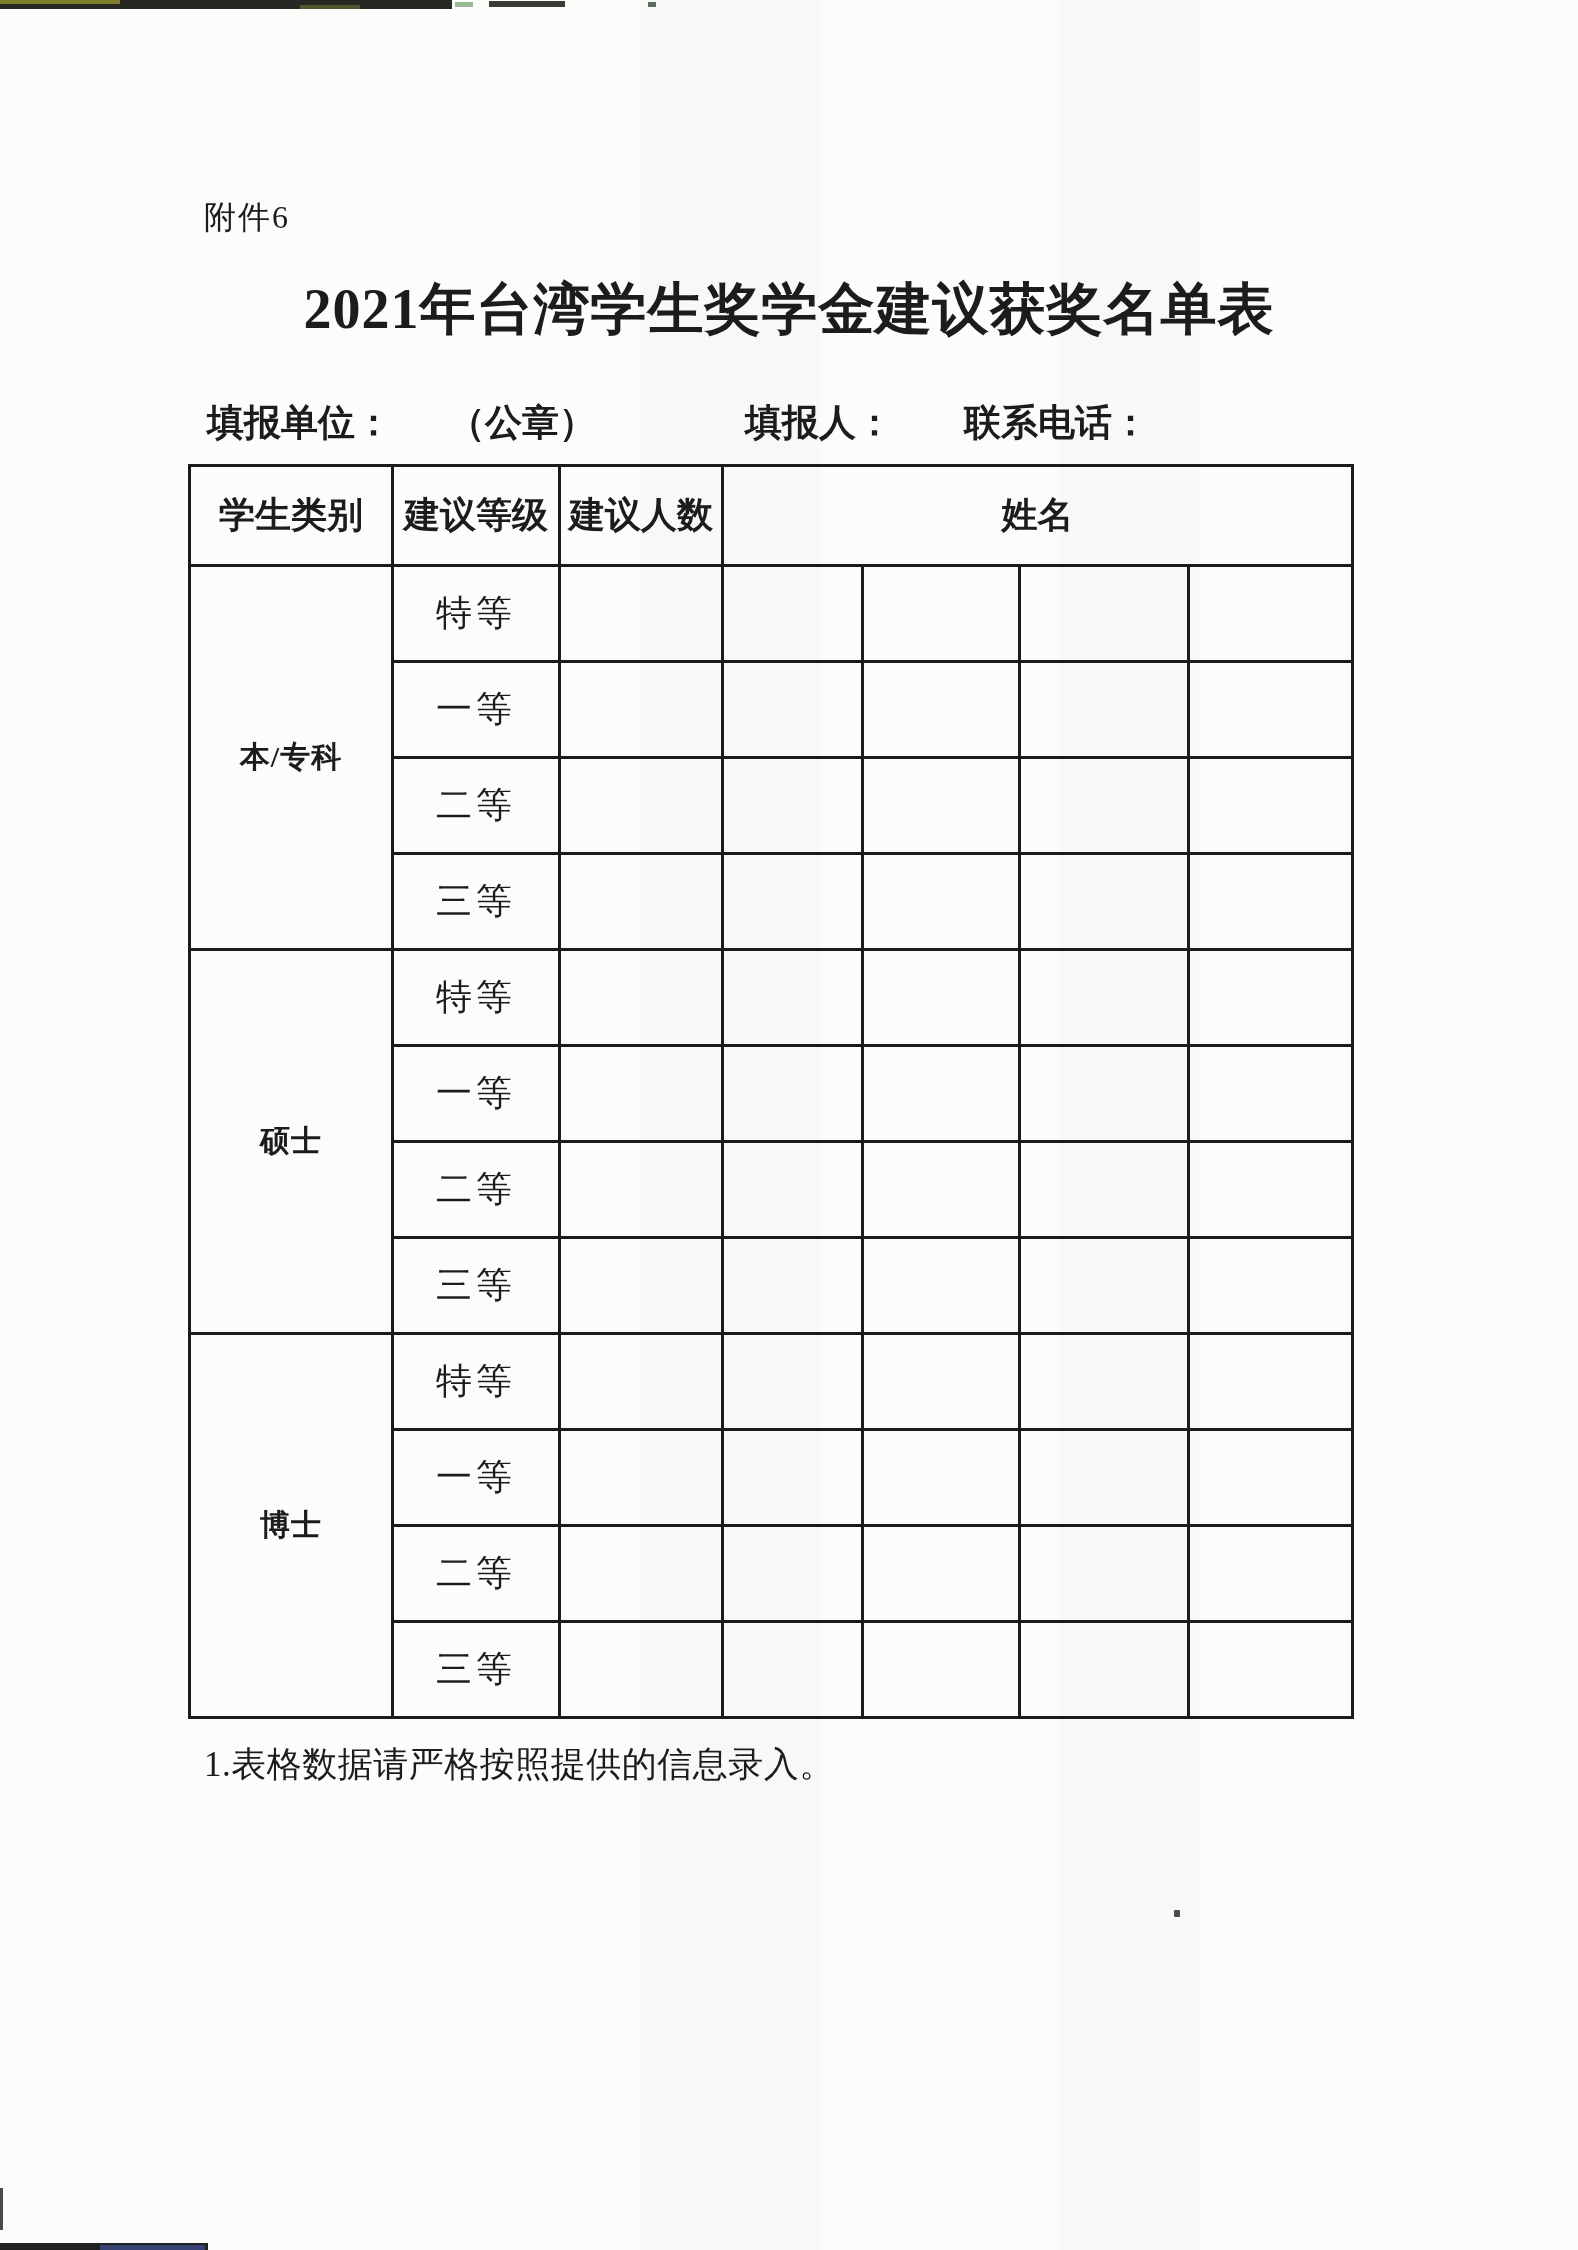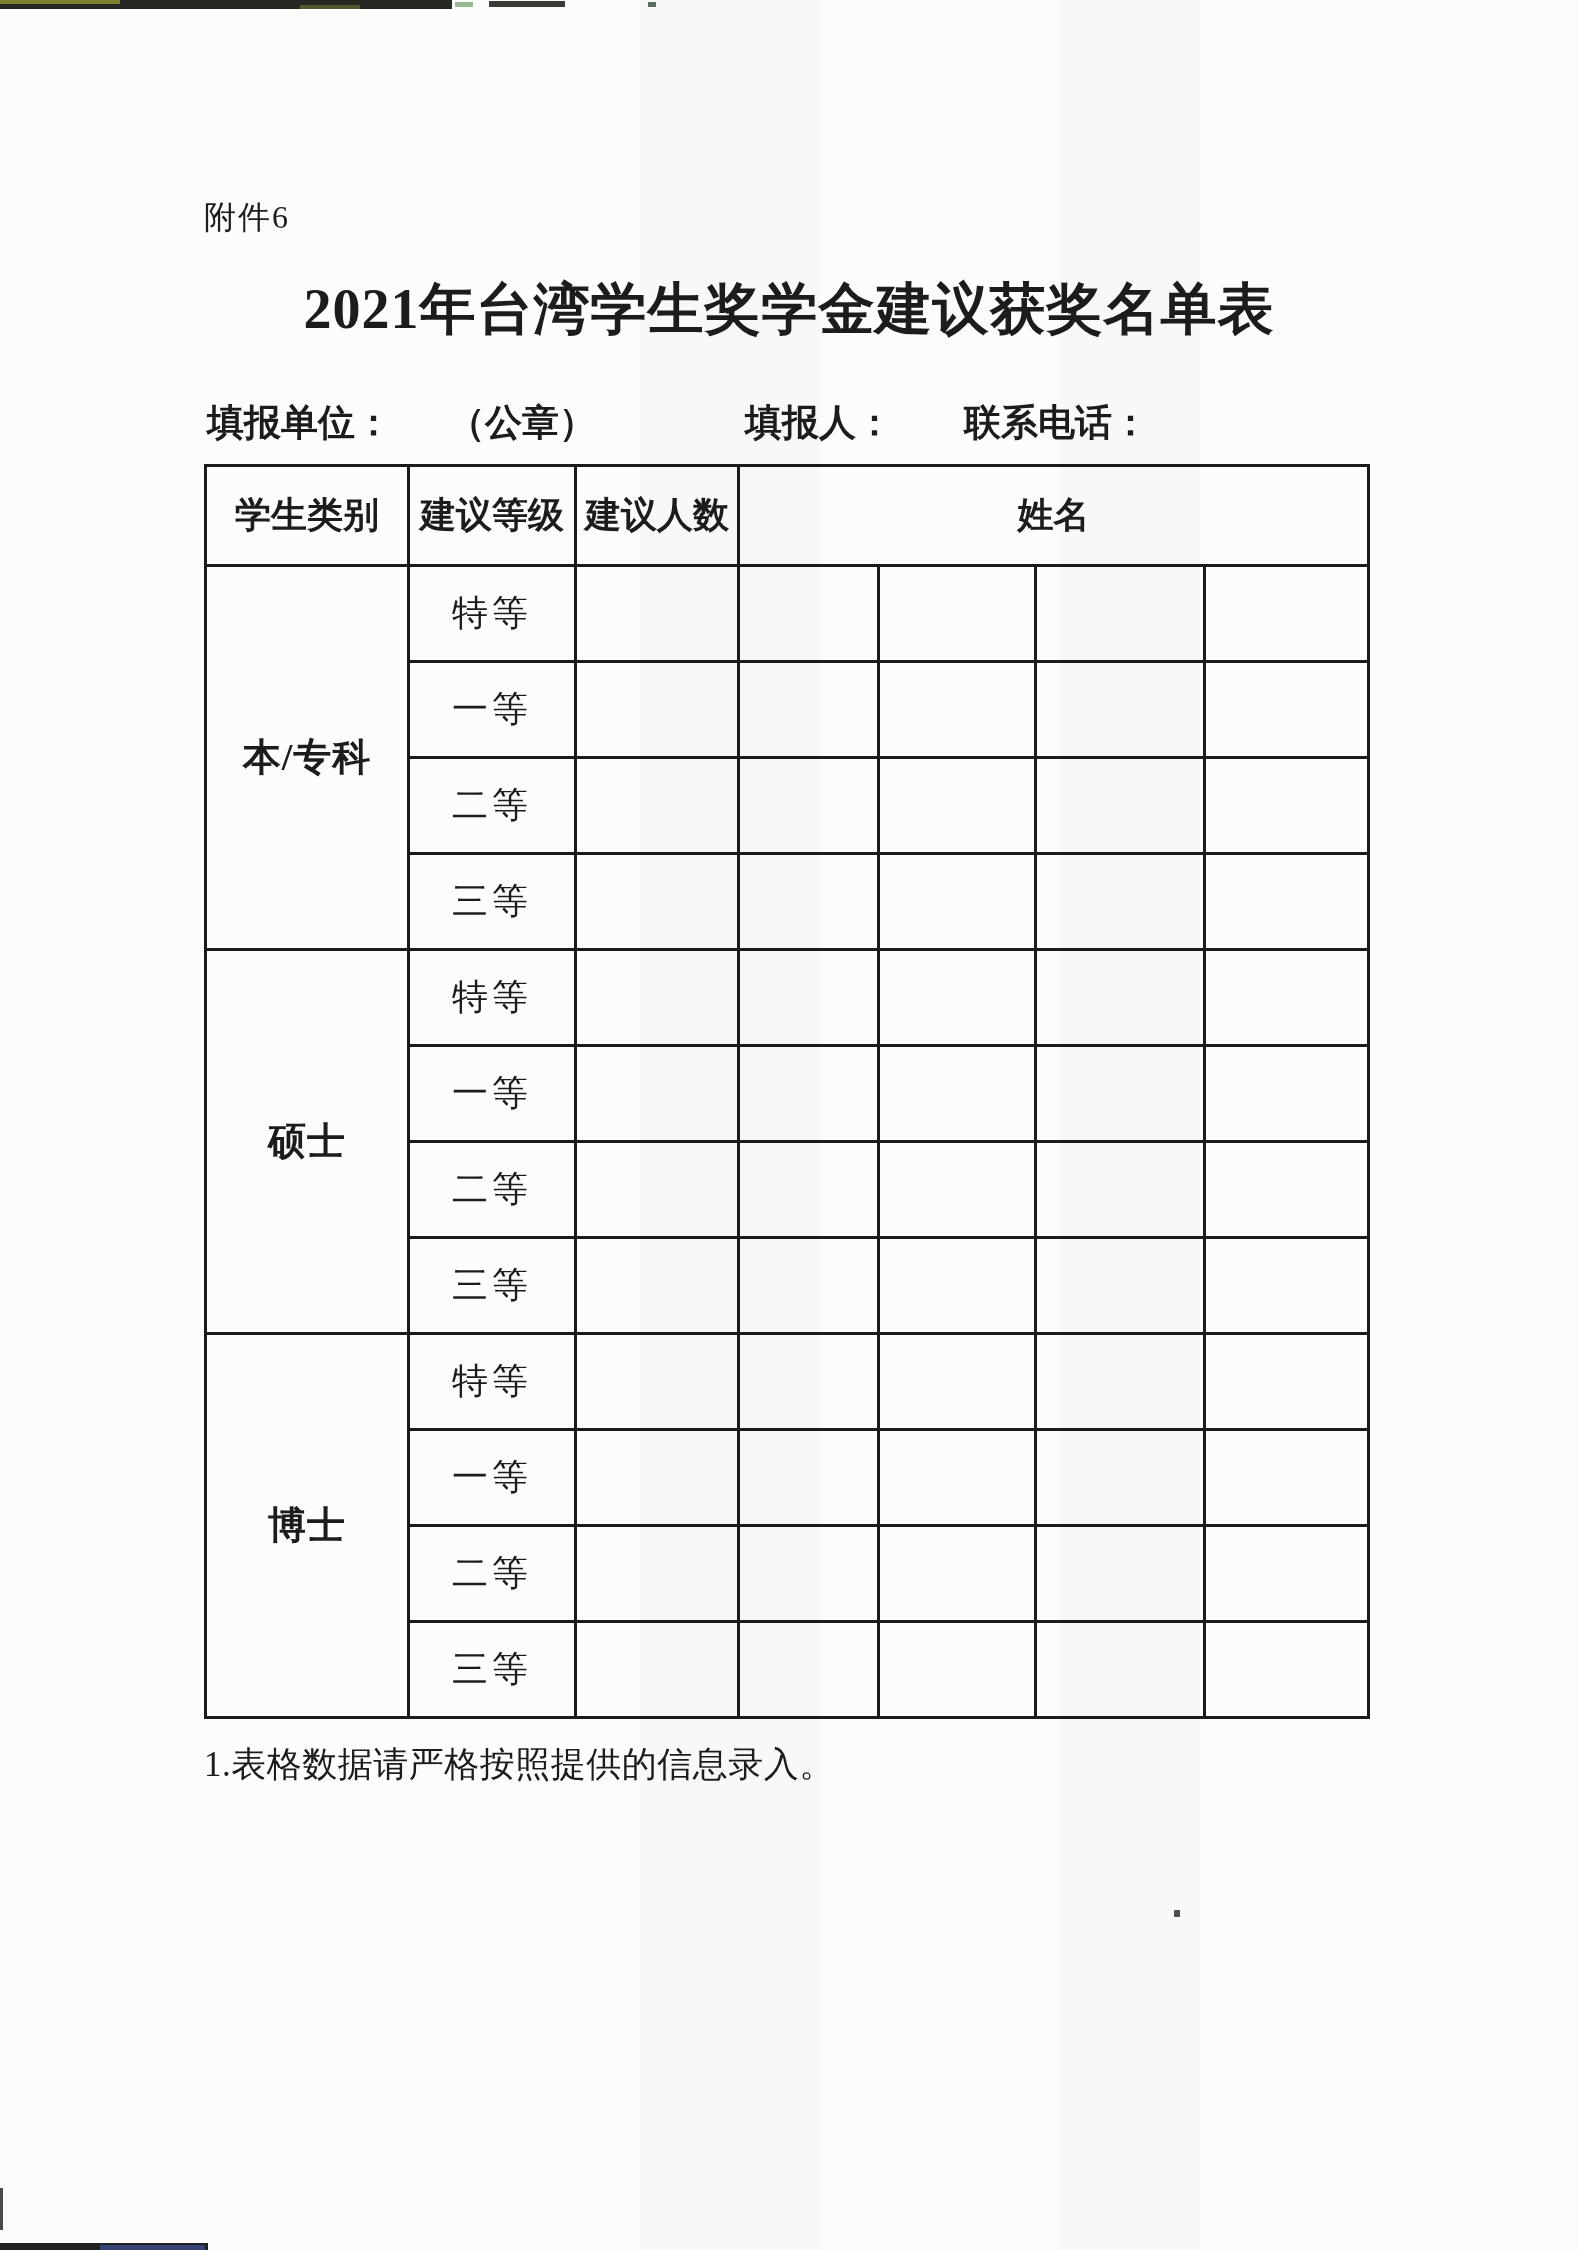--- a/index.html
+++ b/index.html
@@ -24,31 +24,31 @@
     text-align:center;font-size:56px;font-weight:bold;letter-spacing:1px;
   }
   
   .info{position:absolute;top:398px;font-size:37px;font-weight:bold;white-space:nowrap;}
   .info.unit{left:207px;}
   .info.seal{left:448px;}
   .info.reporter{left:745px;}
   .info.phone{left:964px;}
   
   table.award{
-    position:absolute;left:204px;top:464px;
+    position:absolute;left:188px;top:464px;
     width:1163px;height:975px;
     border-collapse:collapse;table-layout:fixed;
   }
   table.award td{
     border:3px solid #1b1b19;
     text-align:center;vertical-align:middle;
     padding:0;font-size:36px;
   }
   table.award tr.hdr td{font-weight:bold;height:97px;}
-  table.award td.cat{font-weight:bold;font-size:38px;letter-spacing:1px;}
+  table.award td.cat{font-weight:bold;font-size:30px;letter-spacing:1px;}
   table.award td.grade{font-weight:400;letter-spacing:4px;text-align:center;}
   table.award tr.body{height:96px;}
   
   .notes{
     position:absolute;left:204px;top:1741px;
     font-size:35px;line-height:47px;letter-spacing:0.5px;
   }
   .notes .line{white-space:nowrap;}
 </style>
 </head>

